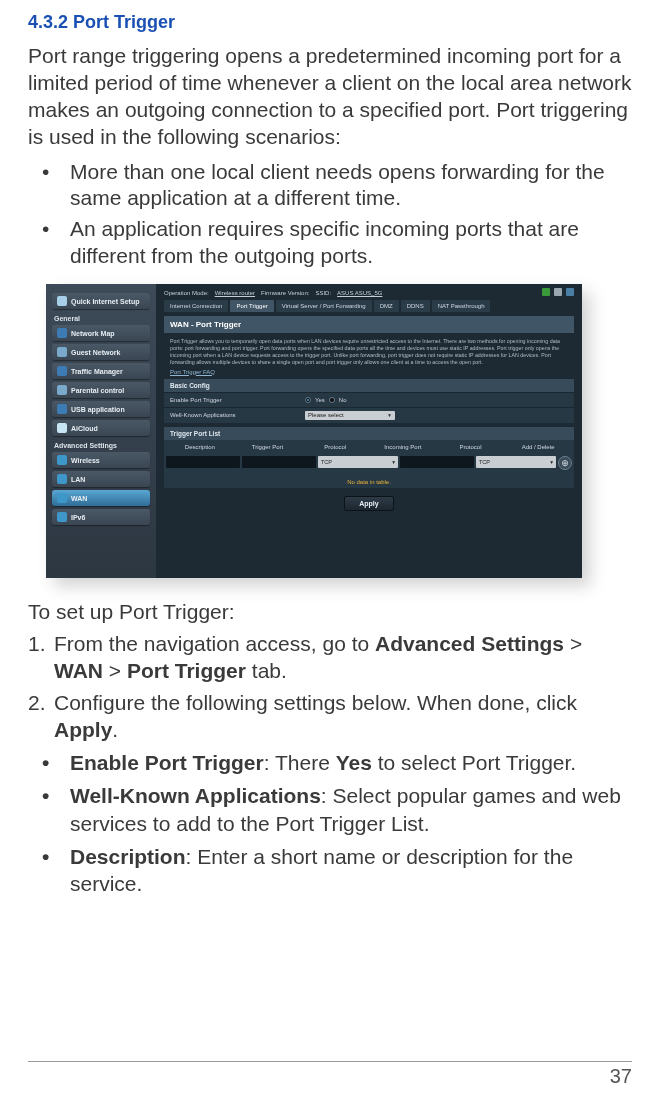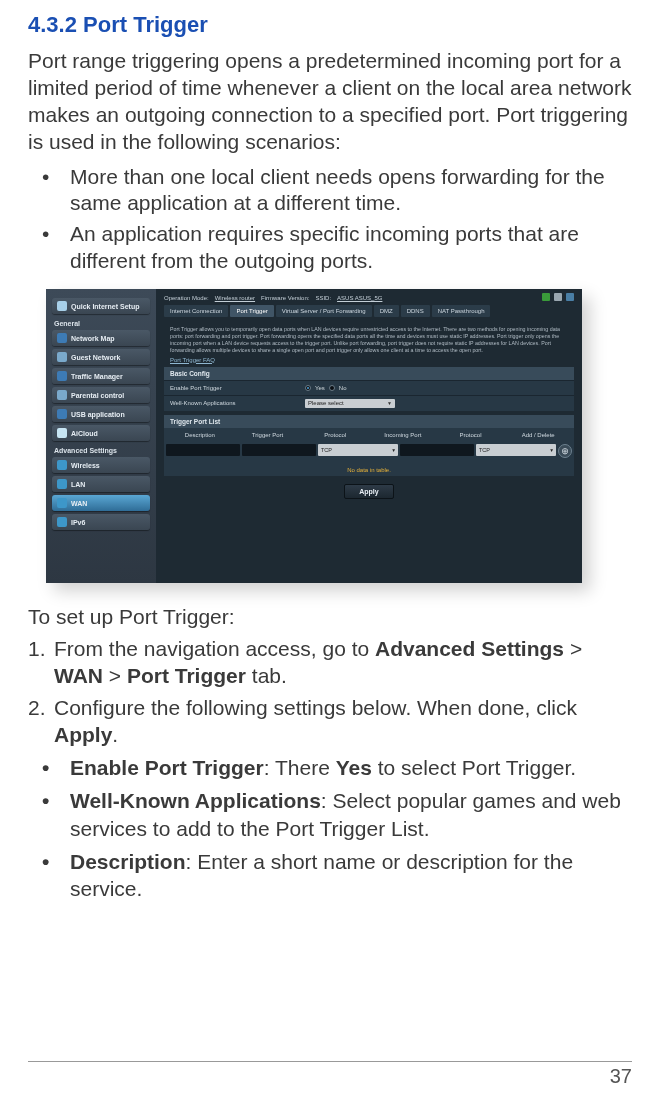--- a/index.html
+++ b/index.html
@@ -7,21 +7,21 @@
     width: 660px;
     height: 1098px;
     background: #fff;
     font-family: "Segoe UI", Arial, sans-serif;
     color: #3a3a3a;
     padding: 10px 28px 0 28px;
     position: relative;
   }
   .section-heading {
     color: #1a4fb3;
-    font-size: 22px;
+    font-size: 18px;
     font-weight: 700;
     margin: 2px 0 10px 0;
   }
   .intro {
     font-size: 21px;
     line-height: 1.28;
     margin-bottom: 8px;
   }
   .bullets { margin: 4px 0 14px 0; }
   .bullet {
@@ -329,20 +329,21 @@
       <span class="ul">ASUS  ASUS_5G</span>
     </div>
     <div class="tabs">
       <div class="tab">Internet Connection</div>
       <div class="tab active">Port Trigger</div>
       <div class="tab">Virtual Server / Port Forwarding</div>
       <div class="tab">DMZ</div>
       <div class="tab">DDNS</div>
       <div class="tab">NAT Passthrough</div>
     </div>
+    <div class="panel-title">WAN - Port Trigger</div>
     <div class="panel-desc">Port Trigger allows you to temporarily open data ports when LAN devices require unrestricted access to the Internet. There are two methods for opening incoming data ports: port forwarding and port trigger. Port forwarding opens the specified data ports all the time and devices must use static IP addresses. Port trigger only opens the incoming port when a LAN device requests access to the trigger port. Unlike port forwarding, port trigger does not require static IP addresses for LAN devices. Port forwarding allows multiple devices to share a single open port and port trigger only allows one client at a time to access the open port.</div>
     <div class="faq">Port Trigger FAQ</div>
     <div class="cfg-head">Basic Config</div>
     <div class="cfg-row">
       <div class="cfg-label">Enable Port Trigger</div>
       <div class="cfg-val">
         <span class="radio sel"></span>
             <span>Yes</span>
         <span class="radio"></span>
             <span>No</span>

